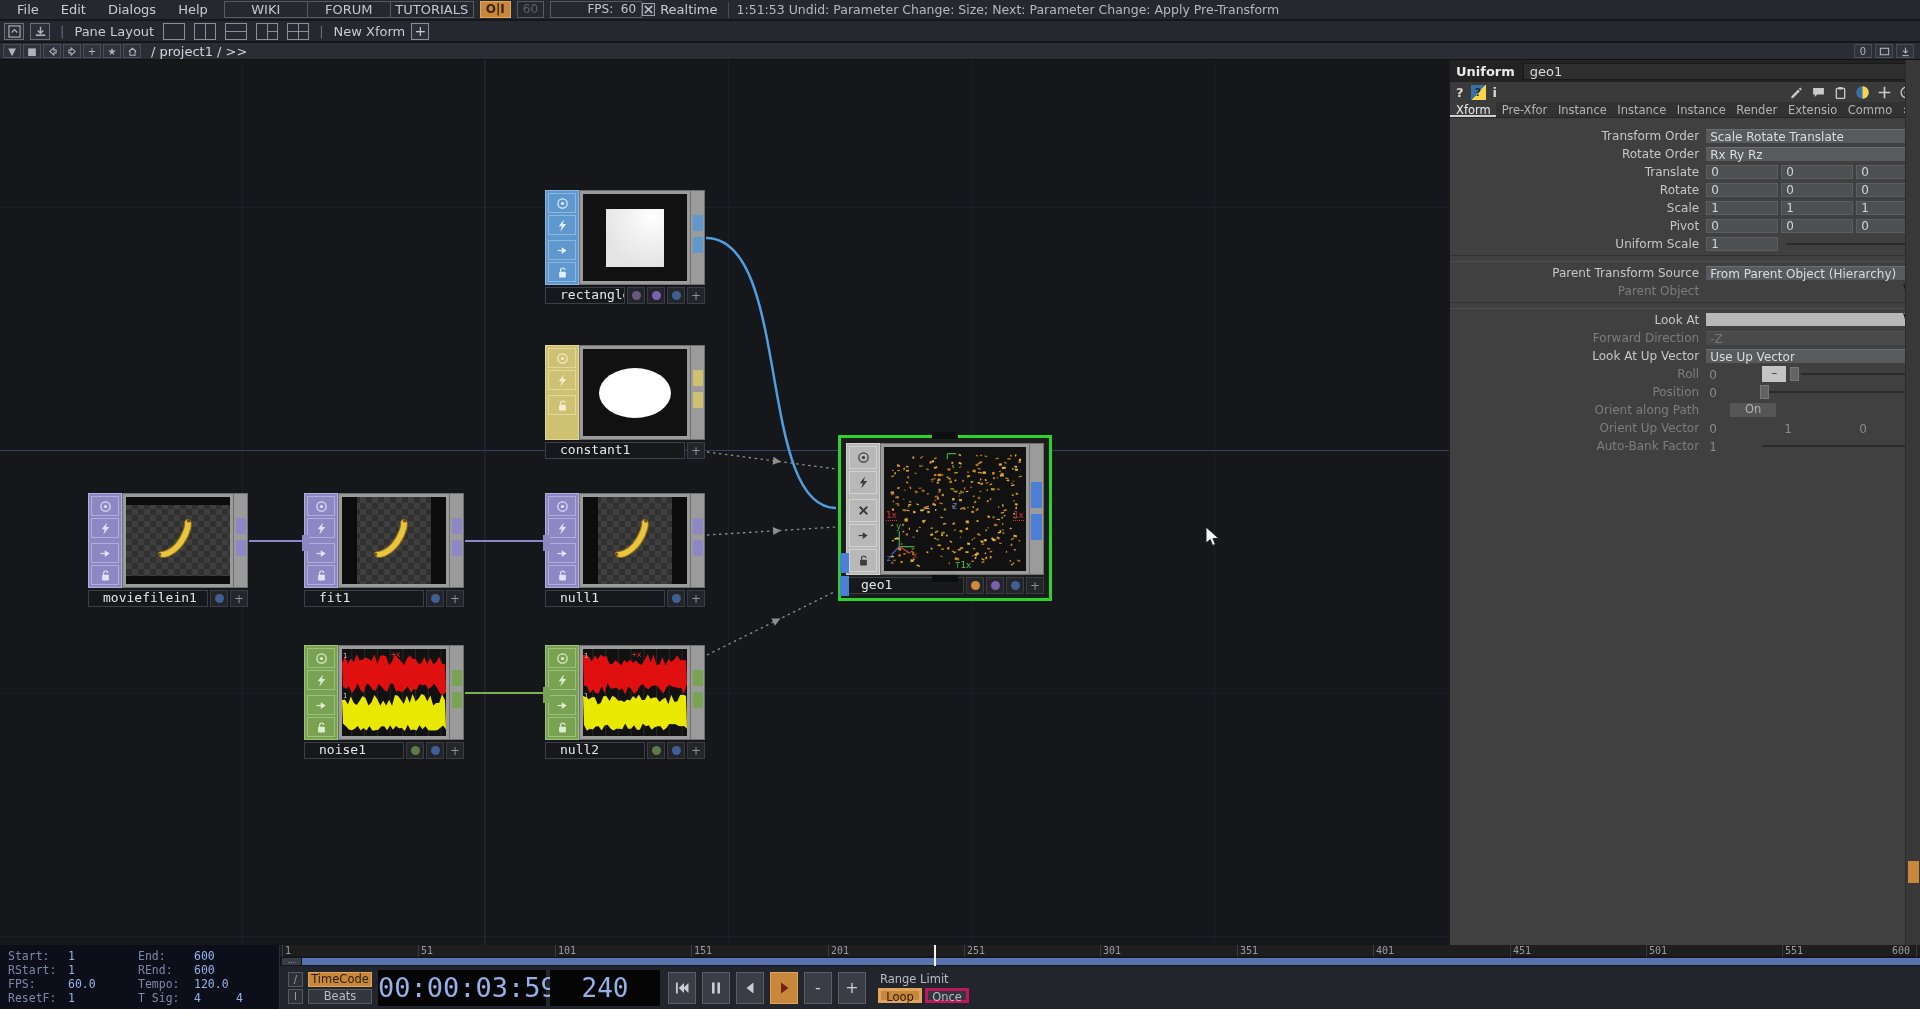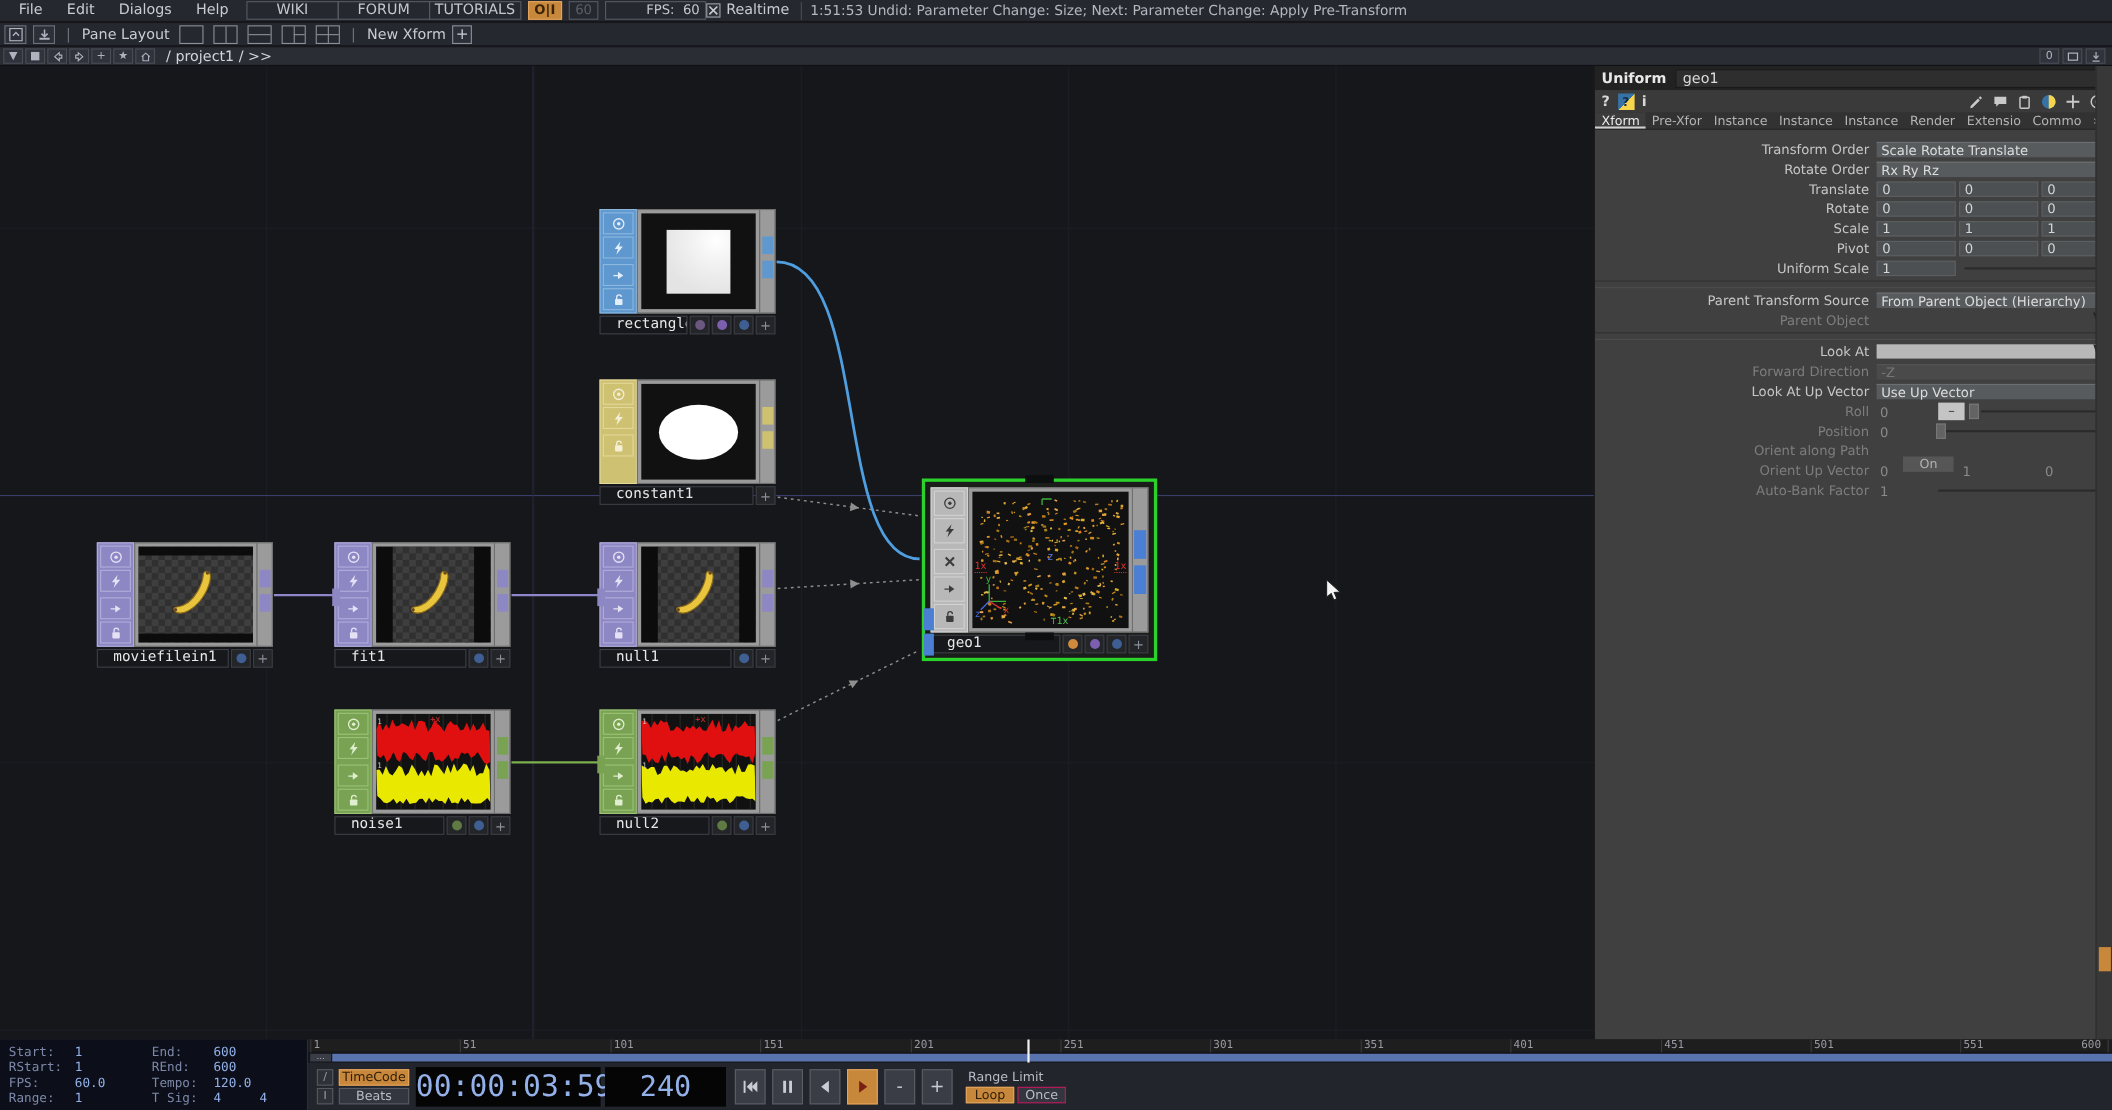--- a/index.html
+++ b/index.html
@@ -111,21 +111,21 @@
   .dd .arr { width:0; height:0; border-left:5px solid transparent; border-right:5px solid transparent; border-top:6px solid #cfcfcf; }
   .prow.disabled .dd { background:#4a4a4a; border-top-color:#555; color:#777; }
   .prow.disabled .dd .arr { border-top-color:#6a6a6a; }
   .vbox { position:absolute; top:1px; width:72px; height:14px; background:#4d5052; border:1px solid #5c5f61; color:#d5d5d5; padding-left:4px; line-height:12px; }
   .ptext { position:absolute; top:2px; color:#8a8a8a; }
   .track { position:absolute; top:7px; height:2px; background:#2b2b2b; }
   .handle { position:absolute; top:1px; width:9px; height:14px; background:#636363; border:1px solid #777; }
   .minusbox { position:absolute; top:0px; width:24px; height:16px; background:#c4c4c4; color:#3a3a3a; text-align:center; line-height:15px; }
   .lightfield { position:absolute; left:0; top:1px; width:200px; height:13px; background:#b8b8b8; }
   .pickicon { position:absolute; right:0px; top:0px; width:18px; height:16px; }
-  .togglebox { position:absolute; left:24px; top:1px; width:46px; height:14px; background:#565656; color:#b0b0b0; text-align:center; line-height:13px; font-size:11.5px;margin-top:12px; }
+  .togglebox { position:absolute; left:24px; top:1px; width:46px; height:14px; background:#565656; color:#b0b0b0; text-align:center; line-height:13px; font-size:11.5px; }
   .pscroll { position:absolute; right:0; top:0; width:15px; height:885px; background:#383838; border-left:1px solid #2c2c2c; }
   .pscroll .corner { position:absolute; left:2px; bottom:62px; width:11px; height:22px; background:#c8883c; }
 
   
   .bottombar { position:absolute; left:0; top:945px; width:1920px; height:64px; background:#23252c; }
   .infopanel { position:absolute; left:0; top:0; width:280px; height:64px; background:#0c0f1a; border-right:1px solid #2a2d38; padding:4px 0 0 8px; font-family:"DejaVu Sans Mono", monospace; font-size:11.5px; }
   .inforow { height:14px; display:flex; }
   .inforow .l1 { width:60px; color:#7d88a8; }
   .inforow .v1 { width:70px; color:#93b1e8; }
   .inforow .l2 { width:56px; color:#7d88a8; }
@@ -147,21 +147,21 @@
   .clockbtn.active { background:#c8883c; border-color:#e0a45c; color:#2e1c06; }
   .tcdisplay { margin-left:6px; width:168px; height:36px; background:#050505; color:#93b1e8; font-family:"DejaVu Sans Mono", monospace; font-size:27px; text-align:center; line-height:36px; }
   .frdisplay { margin-left:4px; width:110px; height:36px; background:#050505; color:#93b1e8; font-family:"DejaVu Sans Mono", monospace; font-size:26px; text-align:center; line-height:36px; }
   .pbtns { display:flex; gap:6px; margin-left:8px; }
   .pbbtn { width:28px; height:32px; border:1px solid #5a5e67; background:#3a3d46; display:flex; align-items:center; justify-content:center; color:#c9ccd4; font-size:16px; }
   .pbbtn svg { width:14px; height:14px; }
   .pbbtn.play { background:#c8883c; border-color:#e0a45c; }
   .rl { margin-left:12px; display:flex; flex-direction:column; gap:2px; }
   .rl .rl-label { color:#b8bcc6; font-size:11.5px; padding-left:2px; }
   .rl .rl-btns { display:flex; gap:3px; }
-  .rlbtn { width:44px; height:15px; border:1px solid #be185d; background:#33363e; color:#b8bcc6; font-size:11.5px; text-align:center; line-height:13px; }
+  .rlbtn { width:44px; height:15px; border:3px solid #be185d; background:#33363e; color:#b8bcc6; font-size:11.5px; text-align:center; line-height:13px; }
   .rlbtn.active { background:#c8883c; border-color:#e0a45c; color:#2e1c06; }
 </style>
 </head>
 <body>
 
 <div id="app">
 
   <div class="menubar">
     <div class="menus" id="menus">
         <div class="menu-item">File</div>
@@ -1233,21 +1233,21 @@
     <span class="l2">REnd:</span>
     <span class="v2">600</span>
     </div>
         <div class="inforow">
           <span class="l1">FPS:</span>
     <span class="v1">60.0</span>
     <span class="l2">Tempo:</span>
     <span class="v2">120.0</span>
     </div>
         <div class="inforow">
-          <span class="l1">Range:</span>
+          <span class="l1">ResetF:</span>
     <span class="v1">1</span>
     <span class="l2">T Sig:</span>
     <span class="v2">4</span>
     <span class="v3">4</span>
         </div>
       </div>
     <div class="tl-right">
       <div class="ruler" id="ruler">
           <div class="rtickline" style="left:2px"></div>
           <div class="rtick" style="left:5px">1</div>

